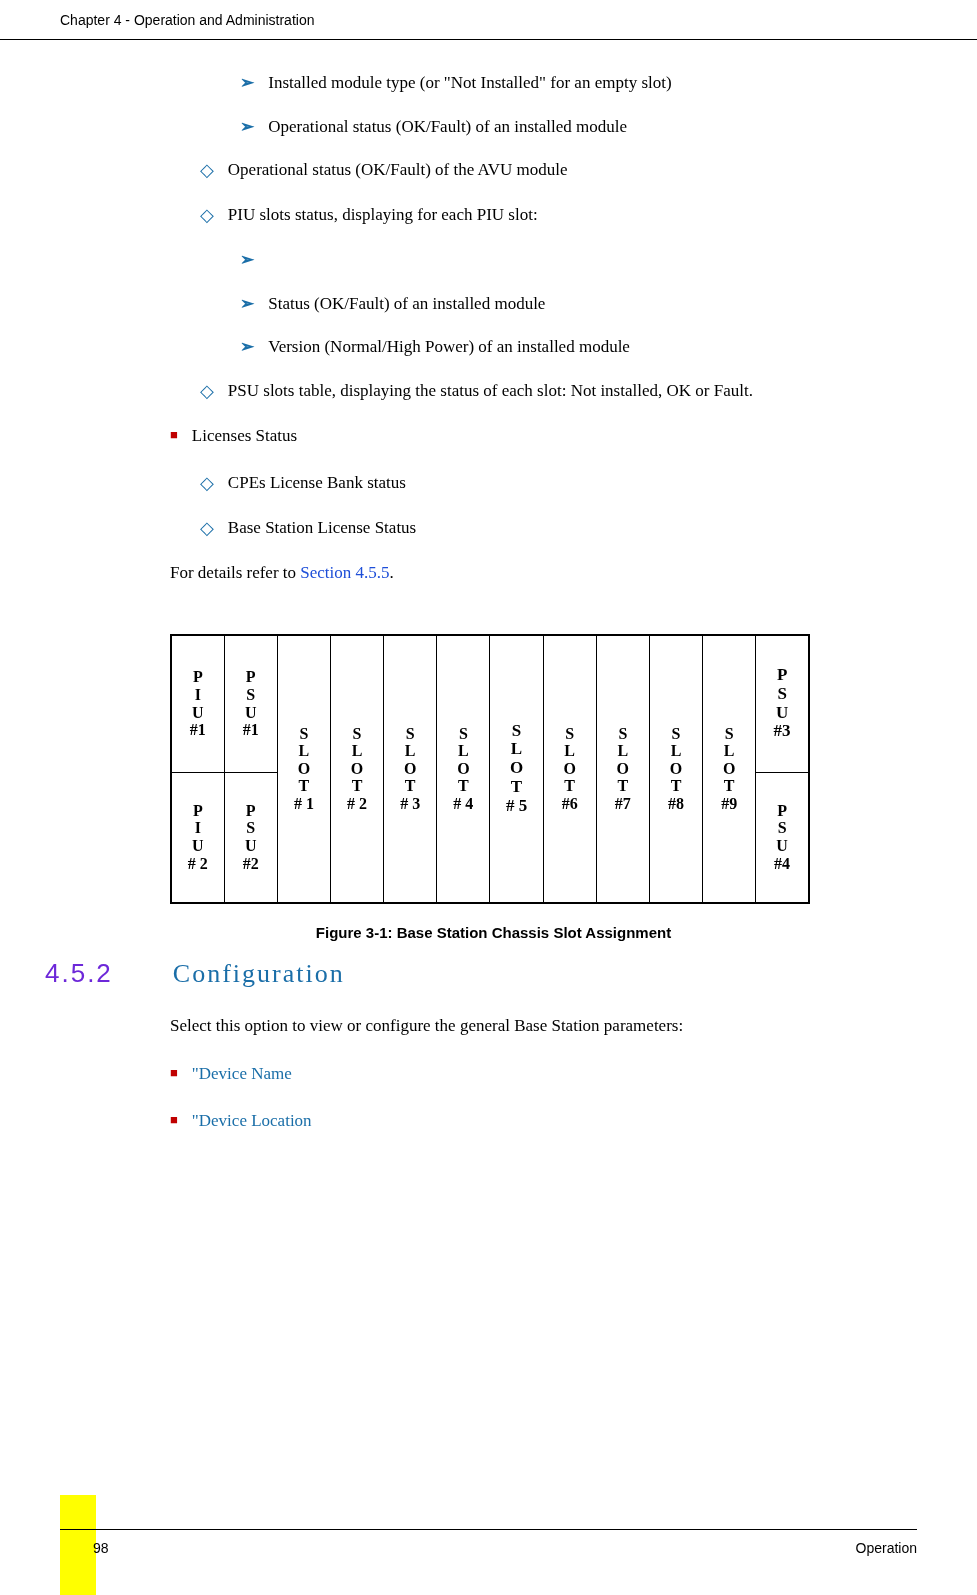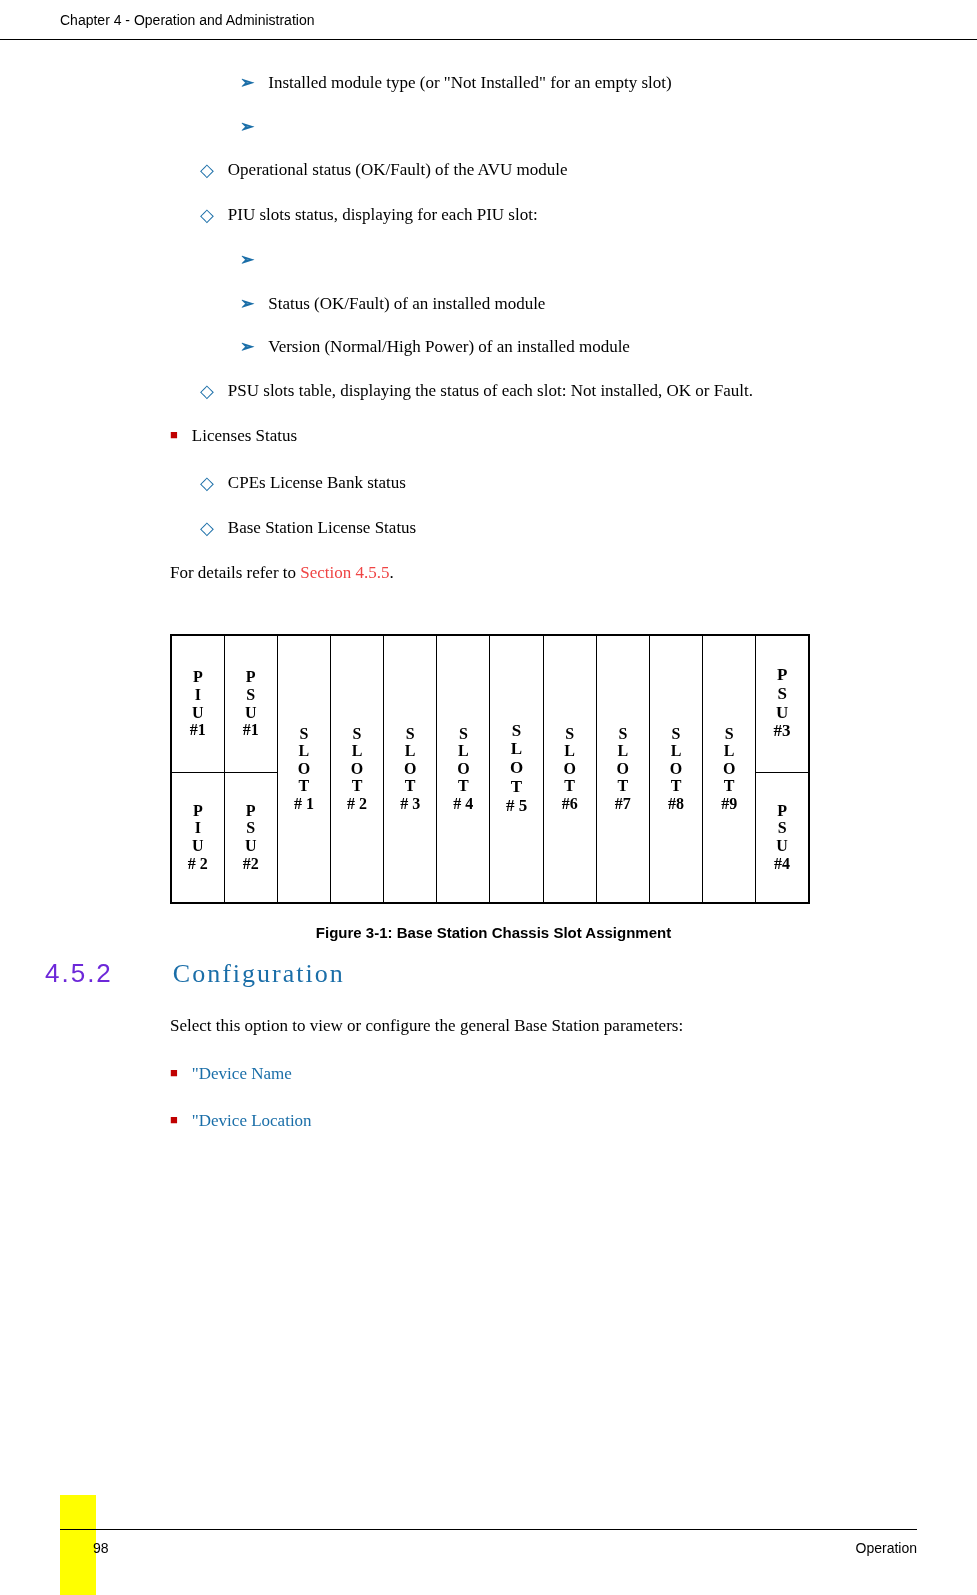--- a/index.html
+++ b/index.html
@@ -55,21 +55,21 @@
       margin-right: 14px;
       flex-shrink: 0;
       font-size: 13px;
       line-height: 1.8;
     }
     .para {
       margin-bottom: 22px;
       margin-top: 6px;
     }
     .section-link {
-      color: #ef4444;
+      color: #1d4ed8;
     }
     .figure-container {
       margin-top: 48px;
       margin-bottom: 18px;
     }
     .chassis-table {
       border-collapse: collapse;
       width: 640px;
       height: 270px;
       margin-left: 0;
@@ -152,20 +152,21 @@
 
 <div class="content">
 
   <div class="arrow-item">
     <span class="arrow-marker">➢</span>
     <span>Installed module type (or "Not Installed" for an empty slot)</span>
   </div>
 
   <div class="arrow-item">
     <span class="arrow-marker">➢</span>
+    <span>Operational status (OK/Fault) of an installed module</span>
   </div>
 
   <div class="diamond-item">
     <span class="diamond-marker">◇</span>
     <span>Operational status (OK/Fault) of the AVU module</span>
   </div>
 
   <div class="diamond-item">
     <span class="diamond-marker">◇</span>
     <span>PIU slots status, displaying for each PIU slot:</span>

